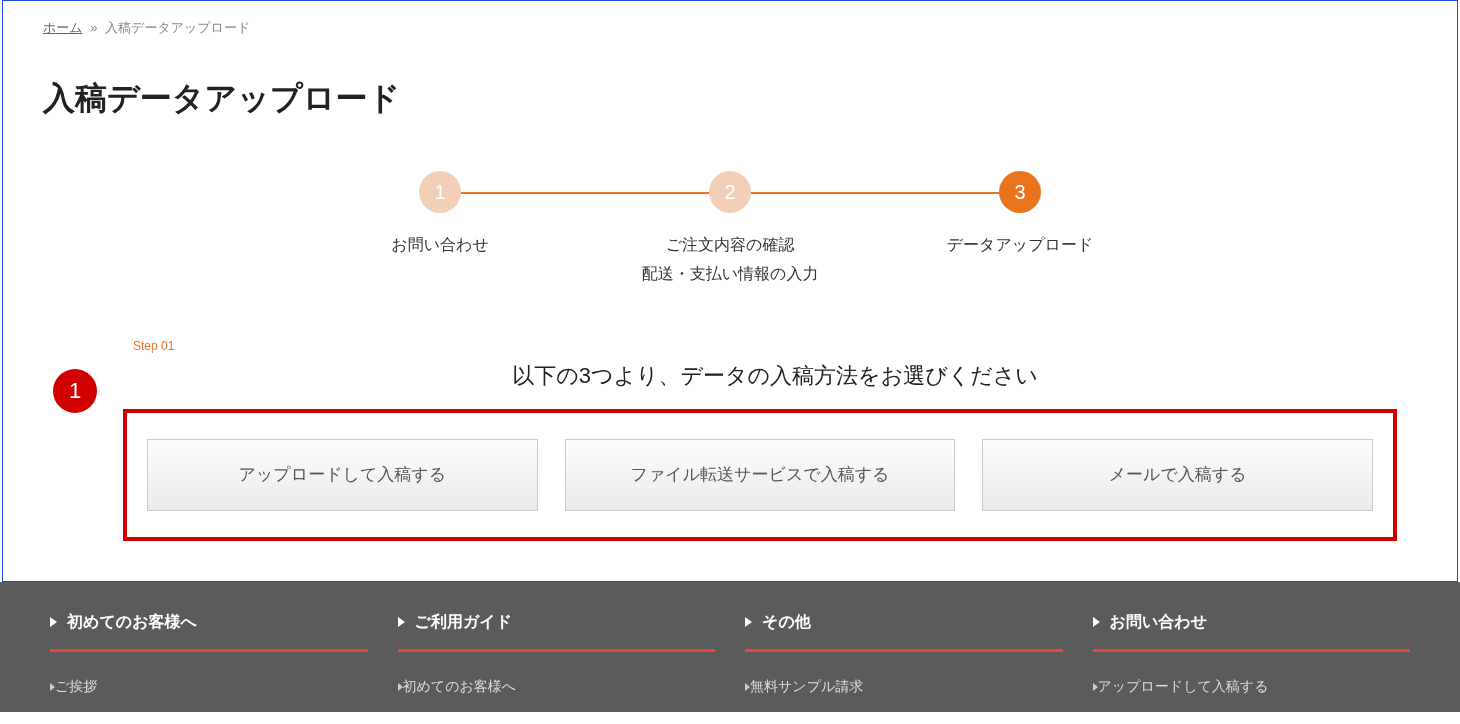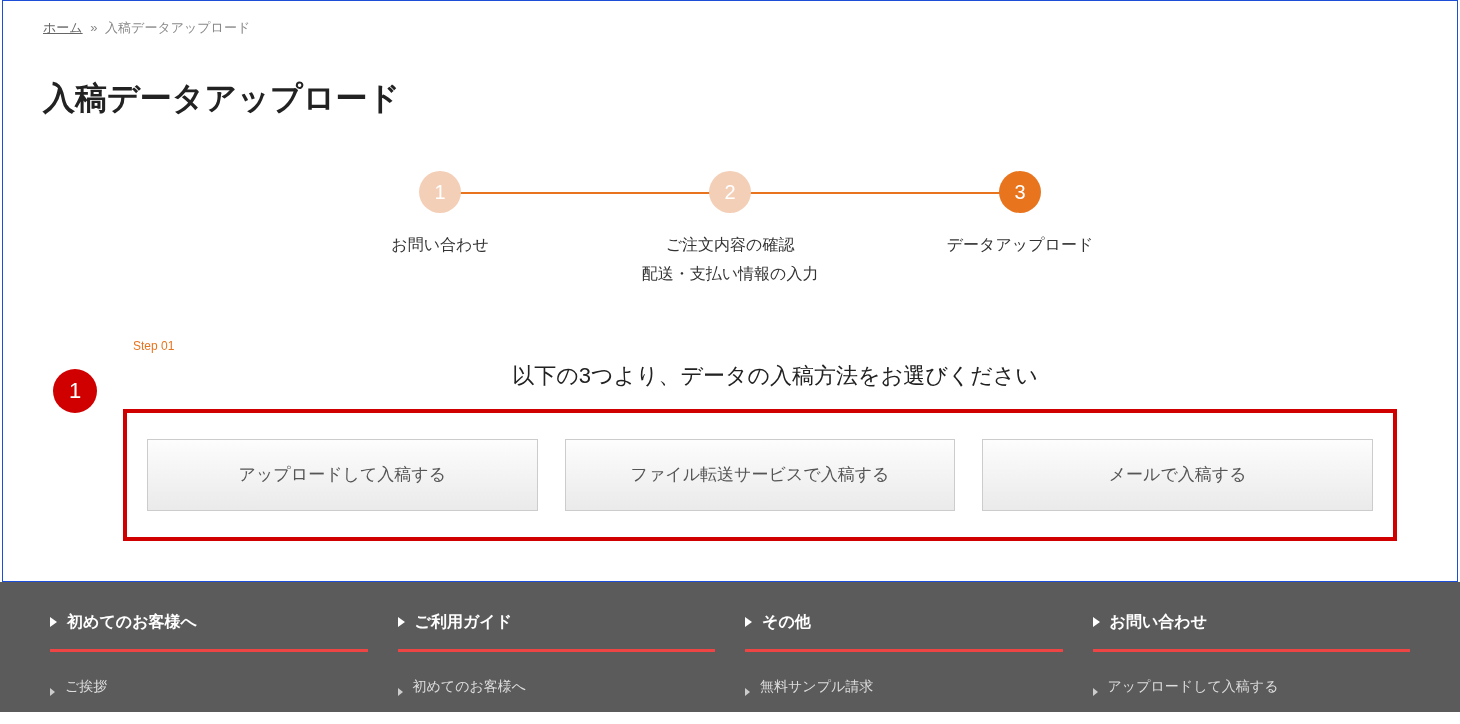--- a/index.html
+++ b/index.html
@@ -144,22 +144,21 @@
     margin-bottom: 20px;
     display: flex;
     align-items: center;
     gap: 10px;
   }
   .fitem {
     font-size: 14px;
     color: #ddd;
     padding: 6px 0;
     display: flex;
-    align-items: flex-end;
-    gap: 10px;
+    align-items: center;
   }
   .tri {
     width: 0; height: 0;
     border-top: 5px solid transparent;
     border-bottom: 5px solid transparent;
     border-left: 7px solid #fff;
     display: inline-block;
   }
   .tri.small { border-top-width:4px; border-bottom-width:4px; border-left-width:5px; border-left-color:#ccc; }
 </style>

